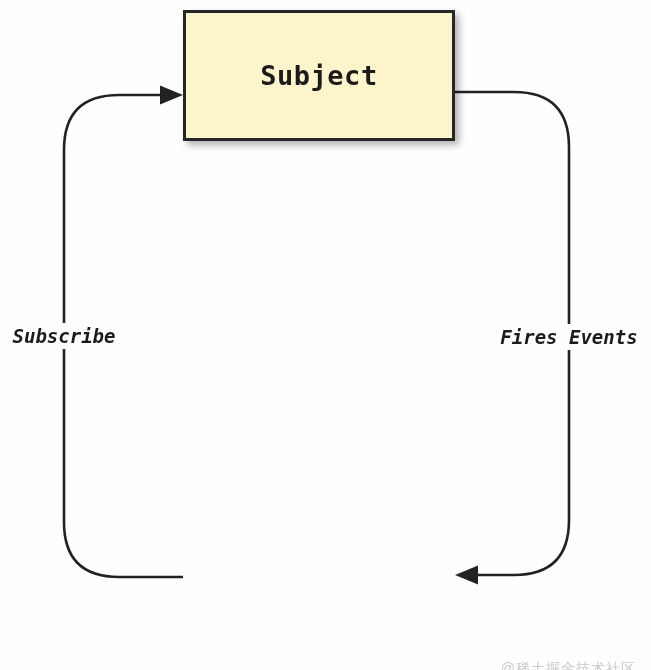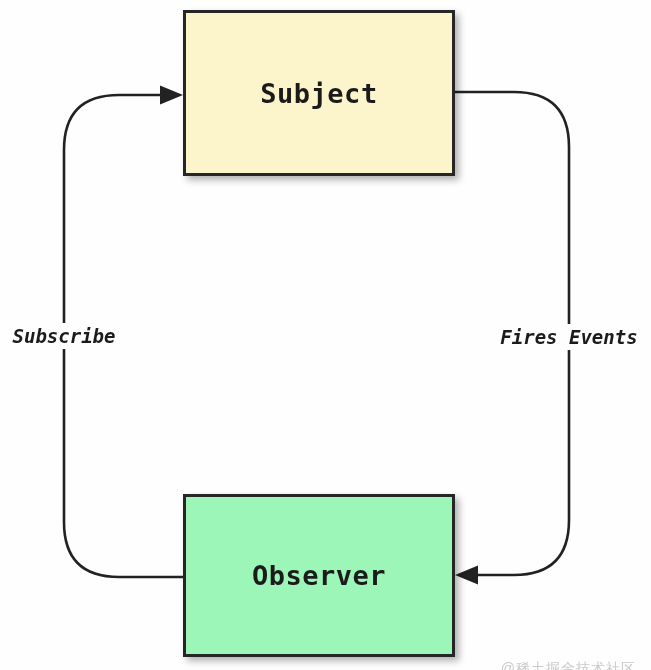--- a/index.html
+++ b/index.html
@@ -15,21 +15,21 @@
 
   .connector-layer {
     position: absolute;
     left: 0; top: 0;
     width: 651px; height: 670px;
   }
 
   .node {
     position: absolute;
     width: 272px;
-    height: 166px;
+    height: 131px;
     border: 3px solid #262626;
     box-sizing: border-box;
     display: flex;
     align-items: center;
     justify-content: center;
     box-shadow: 4px 4px 7px rgba(0,0,0,0.30);
   }
   .node-subject  { left: 183px; top: 10px;  }
   .node-observer { left: 183px; top: 494px; height: 163px; }
 
@@ -77,23 +77,20 @@
     <polygon points="183,95 160,85.5 160,104.5" fill="#222222"></polygon>
 
     <path d="M 455 92 L 514 92 Q 569 92 569 147 L 569 520 Q 569 575 514 575 L 474 575" fill="none" stroke-width="2.6" stroke="#222222"></path>
     <polygon points="455,575 478,565.5 478,584.5" fill="#222222"></polygon>
   </svg>
 
   <div class="node node-subject" style="background: rgb(252, 244, 202);">
     <span class="node-label">Subject</span>
   </div>
 
-  <div class="node node-observer" style="background: rgb(155, 246, 183);">
-    <span class="node-label">Observer</span>
-  </div>
 
   <div class="edge-label edge-label-right">Fires Events</div>
 
   <div class="edge-label edge-label-left">Subscribe</div>
 
   <div class="watermark" style="color: rgb(201, 201, 201);">@稀土掘金技术社区</div>
 
 </div>
 
 </body></html>

